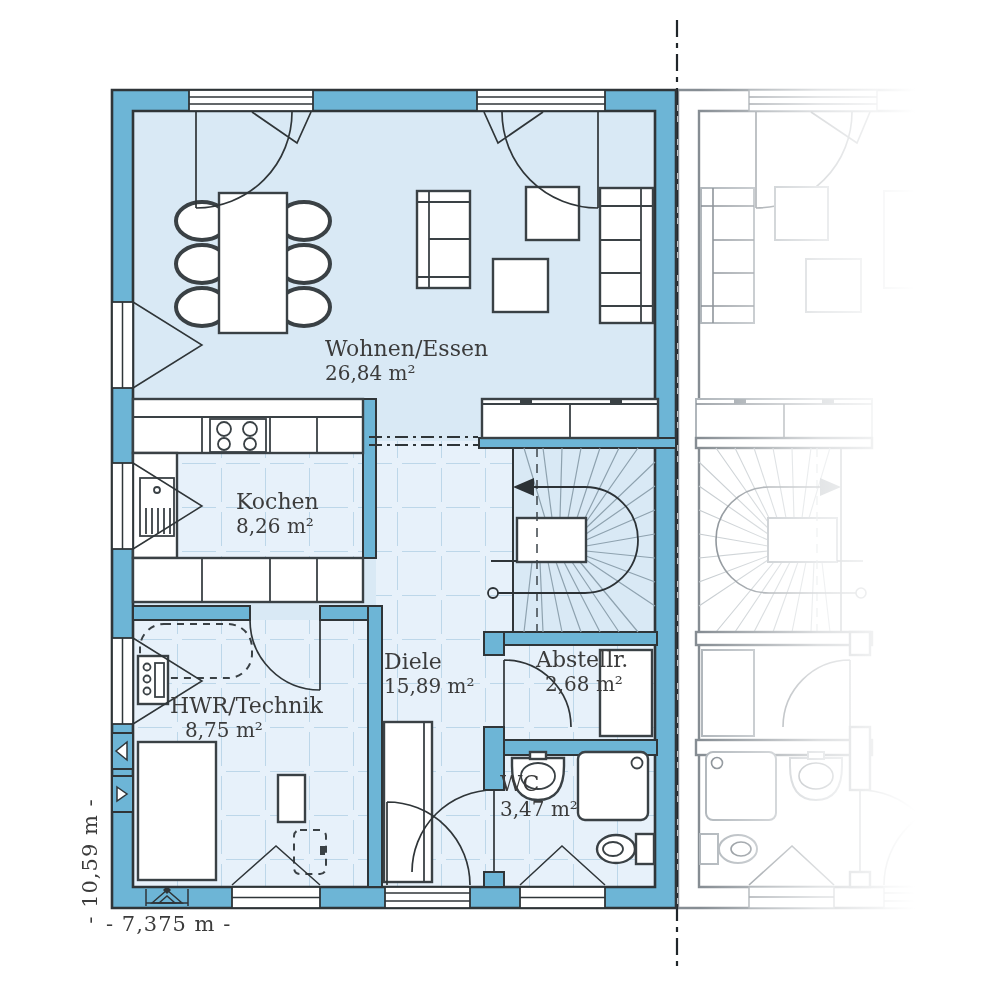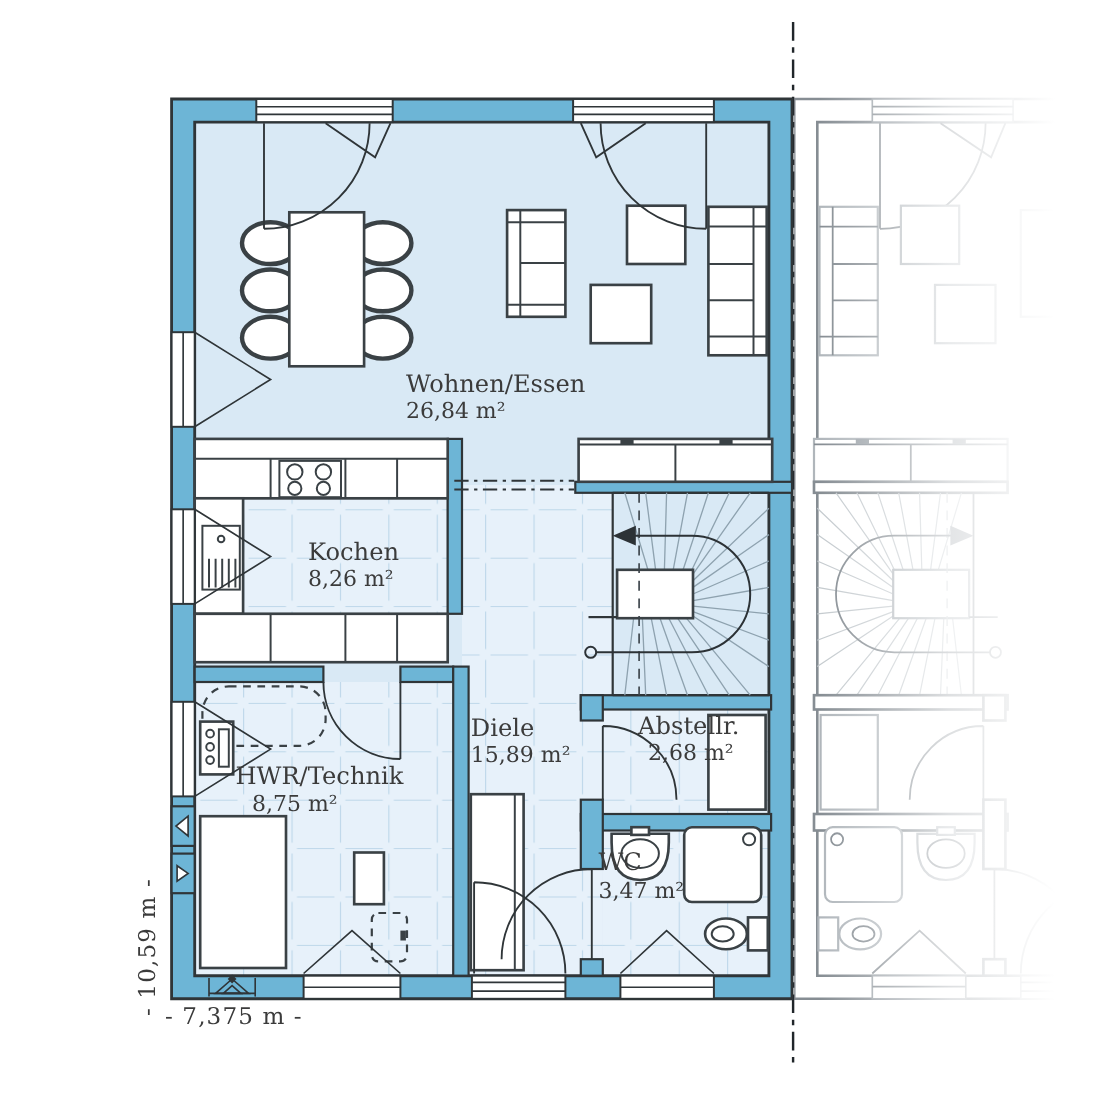--- a/index.html
+++ b/index.html
@@ -1,16 +1,16 @@
 <!DOCTYPE html>
 <html style="--wall: #6db5d6; --floor: #d9e9f5; --tile_floor: #e7f1fa; --tile_line: #bdd7e9; --outline: #2f3538; --furniture_outline: #3a4145; --label_text: #3b3b3b; --boundary_line: #20262a; --faded_unit: #9aa1a7;"><head>
 <meta charset="utf-8">
 <style>
   html,body{margin:0;padding:0;background:#ffffff;width:1000px;height:1000px;overflow:hidden;}
-  #stage{width:864px;height:1000px;position:relative;margin-left:44px;}
+  #stage{width:864px;height:1000px;position:relative;}
   svg{display:block;}
   text{font-family:"DejaVu Serif","Liberation Serif",serif;}
 
   
   .owall{fill:var(--wall);stroke:var(--outline);stroke-width:2.6;}
   .wall{fill:var(--wall);stroke:var(--outline);stroke-width:2;}
   .floor{fill:var(--floor);}
   .tz{fill:url(#tiles);}
   .tzb{fill:url(#tiles);stroke:var(--outline);stroke-width:1.6;}
   .tileln{stroke:var(--tile_line);stroke-width:2;}

